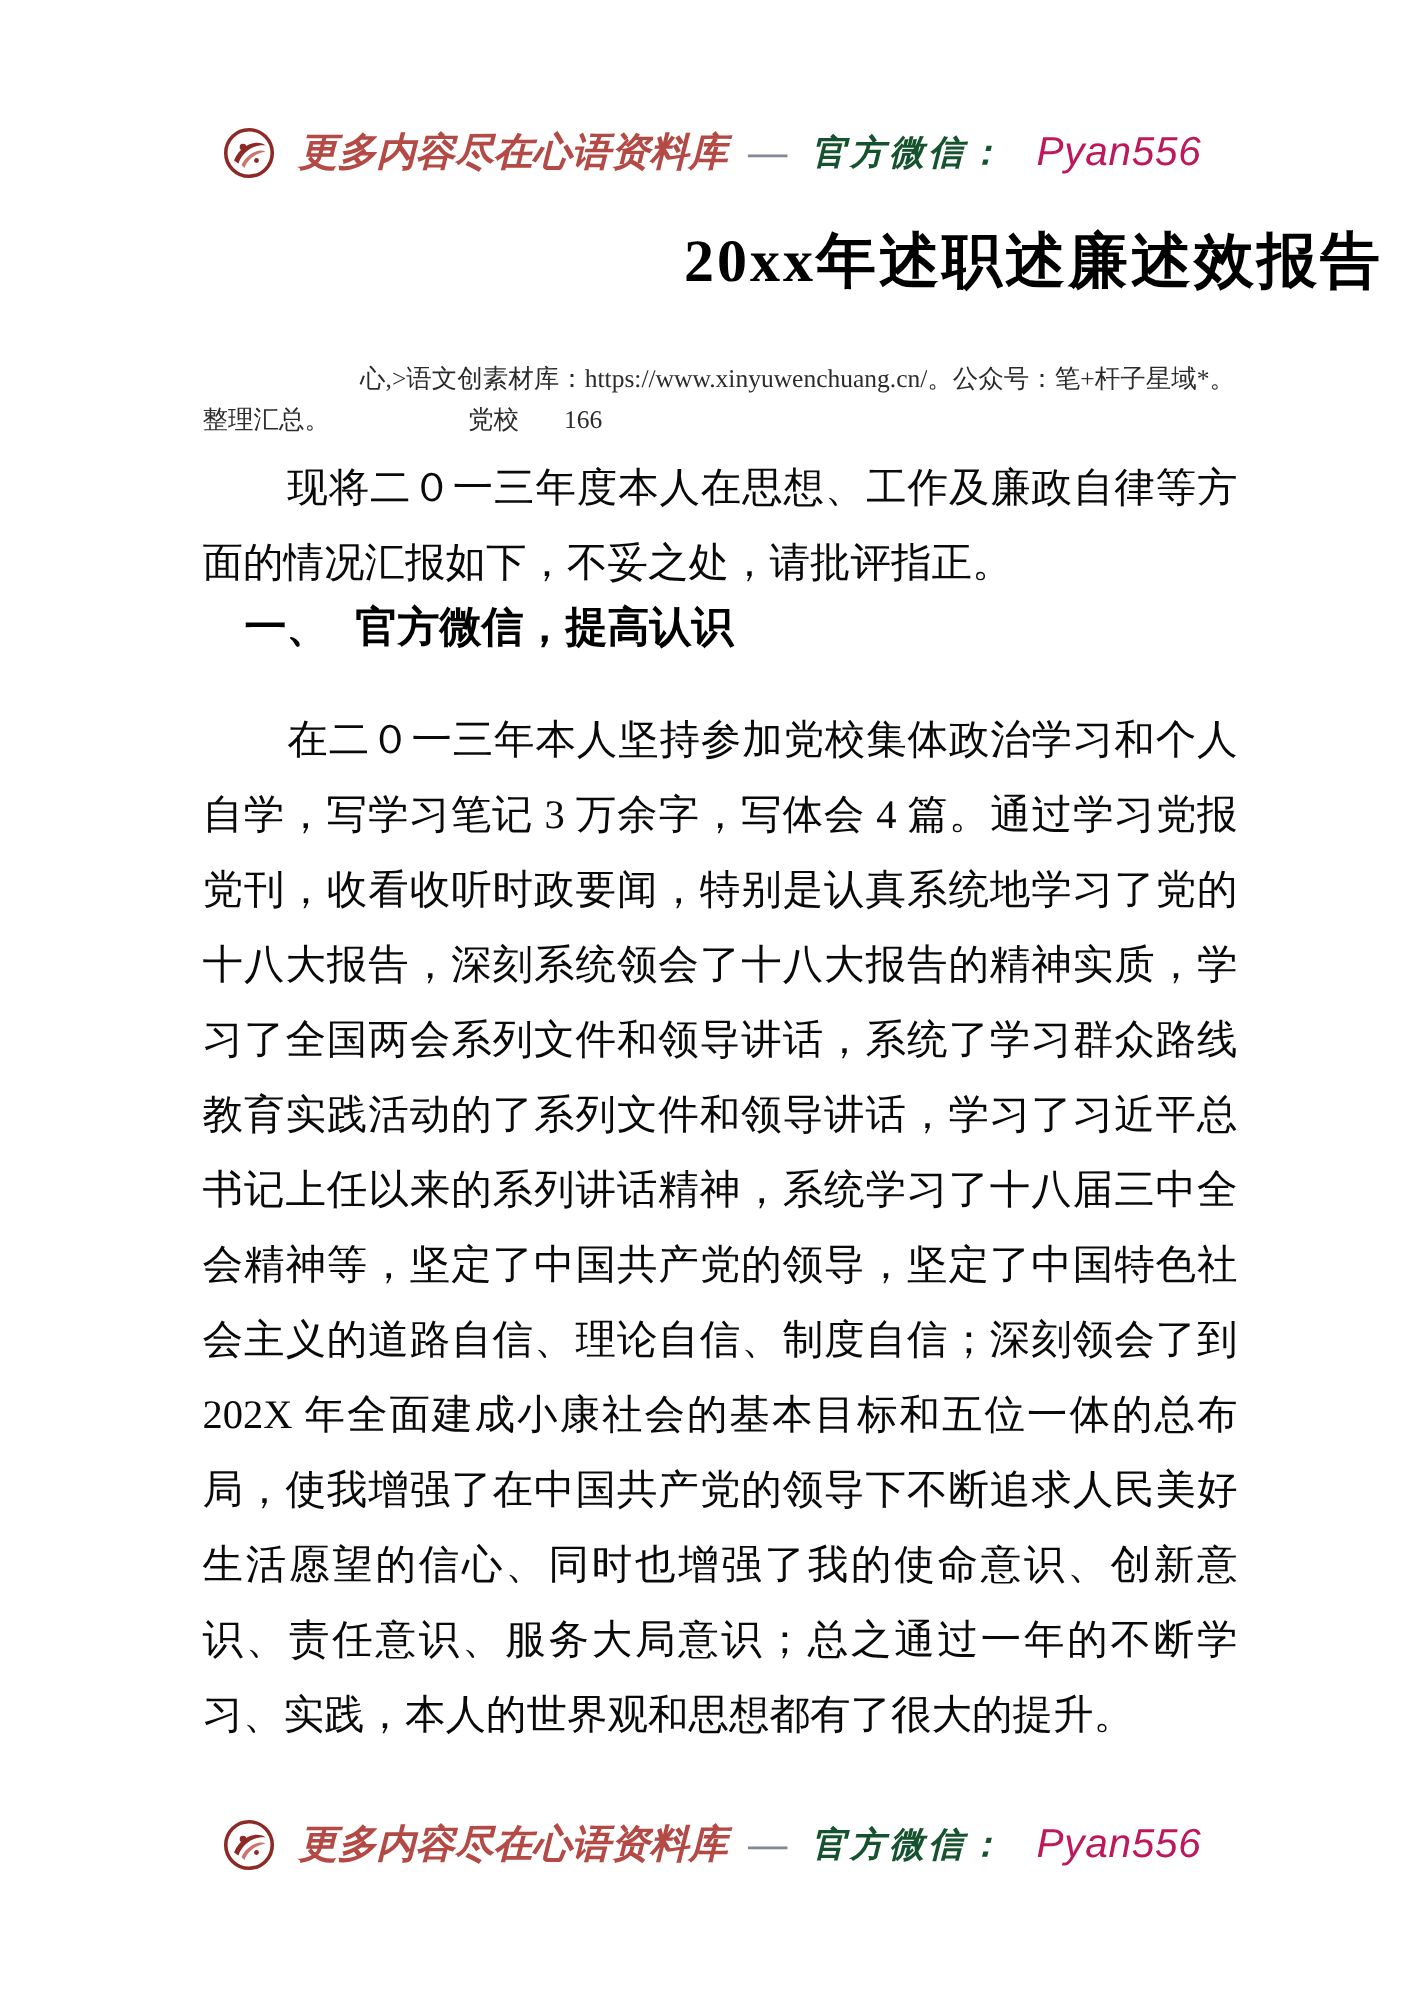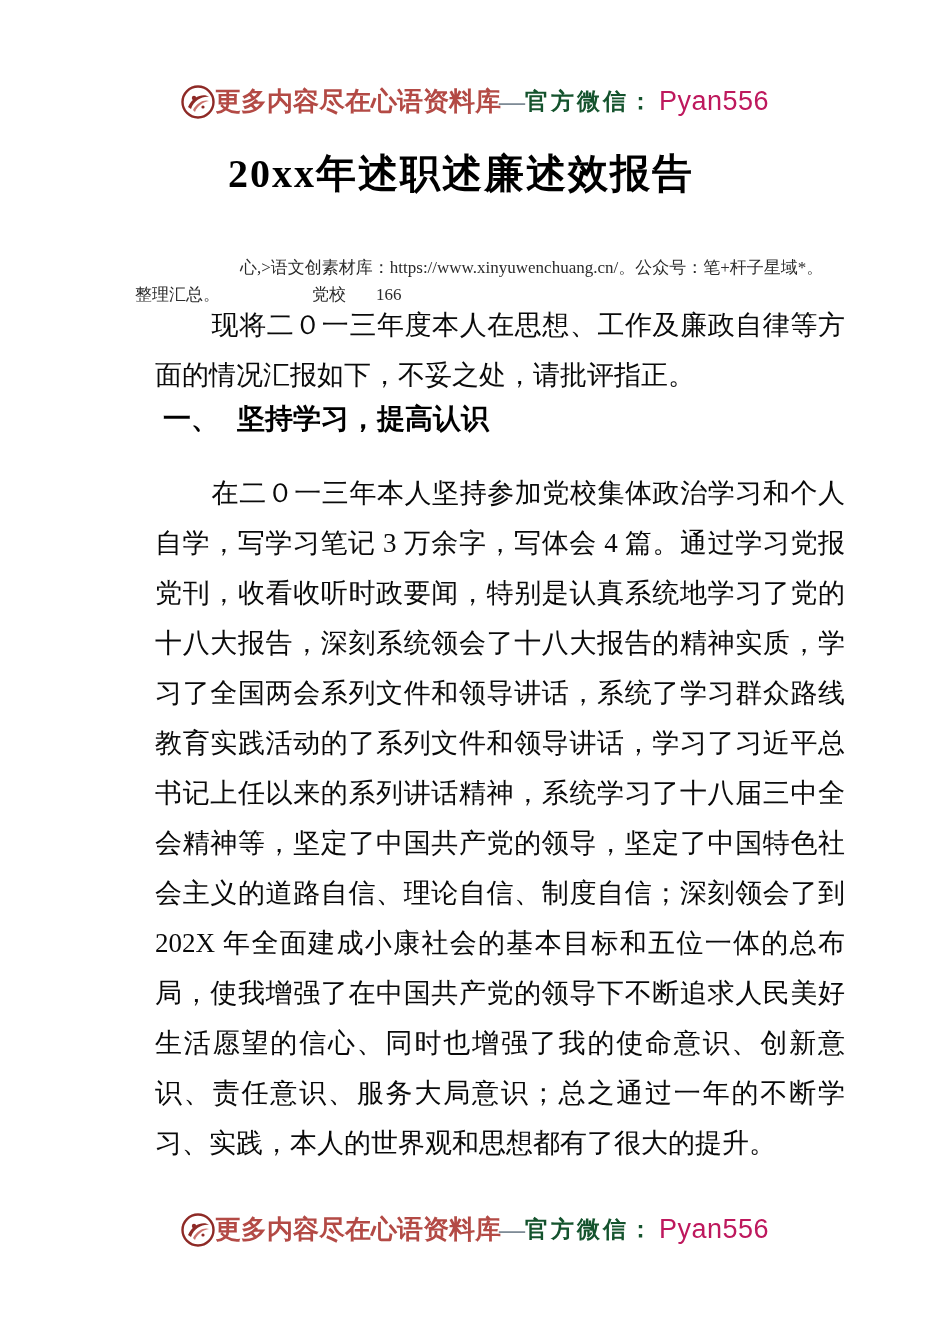--- a/index.html
+++ b/index.html
@@ -18,22 +18,23 @@
   }
 
   
   .watermark {
     position: absolute;
     left: 0;
     width: 950px;
     display: flex;
     align-items: center;
     justify-content: center;
-    gap: 0;
+    gap: 16px;
     white-space: nowrap;
+    font-style: italic;
   }
   .watermark.header { top: 84px; }
   .watermark.footer { top: 1212px; }
 
   .wm-logo {
     position: relative;
     width: 34px;
     height: 34px;
     flex: 0 0 34px;
   }
@@ -67,32 +68,32 @@
     letter-spacing: 0.5px;
     margin-left: 4px;
   }
 
   
   .doc-title {
     position: absolute;
     top: 146px;
     left: 0;
     width: 922px;
-    text-align: center;
+    text-align: right;
     font-family: "Liberation Serif", "DejaVu Serif", serif;
     font-weight: bold;
     font-size: 40px;
     letter-spacing: 2px;
     color: #000000;
   }
 
   
   .meta-block {
     position: absolute;
-    top: 254px;
+    top: 239px;
     left: 135px;
     width: 690px;
     font-family: "Liberation Serif", "DejaVu Serif", serif;
     font-size: 17px;
     color: #2b2b2b;
     line-height: 27px;
   }
   .meta-line { white-space: nowrap; }
   .meta-line-1 { padding-left: 105px; }
   .meta-gap-a { display: inline-block; width: 92px; }
@@ -102,21 +103,20 @@
   .body-block {
     position: absolute;
     left: 135px;
     width: 690px;
     font-family: "Liberation Serif", "DejaVu Serif", serif;
     font-size: 27px;
     line-height: 50px;
     color: #0a0a0a;
     text-align: justify;
     text-justify: inter-ideograph;
-    margin-left: 20px;
   }
   #para-intro { top: 300px; }
   .section-heading {
     position: absolute;
     left: 135px;
     width: 690px;
     top: 396px;
     font-family: "Liberation Serif", "DejaVu Serif", serif;
     font-size: 28px;
     font-weight: bold;
@@ -154,21 +154,21 @@
 
   <div class="meta-block">
     <div class="meta-line meta-line-1">心,&gt;语文创素材库：https://www.xinyuwenchuang.cn/。公众号：笔+杆子星域*。</div>
     <div class="meta-line">
       <span>整理汇总。</span><span class="meta-gap-a"></span><span>党校</span><span class="meta-gap-b"></span><span>166</span>
     </div>
   </div>
 
   <div class="body-block" id="para-intro"><span class="indent"></span><span>现将二０一三年度本人在思想、工作及廉政自律等方面的情况汇报如下，不妥之处，请批评指正。</span></div>
 
-  <div class="section-heading"><span class="head-indent"></span><span>一、</span><span class="head-space"></span><span>坚持学习，提高认识</span></div>
+  <div class="section-heading"><span class="head-indent"></span><span>一、</span><span class="head-space"></span><span>官方微信，提高认识</span></div>
 
   <div class="body-block" id="para-main"><span class="indent"></span><span>在二０一三年本人坚持参加党校集体政治学习和个人自学，写学习笔记 3 万余字，写体会 4 篇。通过学习党报党刊，收看收听时政要闻，特别是认真系统地学习了党的十八大报告，深刻系统领会了十八大报告的精神实质，学习了全国两会系列文件和领导讲话，系统了学习群众路线教育实践活动的了系列文件和领导讲话，学习了习近平总书记上任以来的系列讲话精神，系统学习了十八届三中全会精神等，坚定了中国共产党的领导，坚定了中国特色社会主义的道路自信、理论自信、制度自信；深刻领会了到 202X 年全面建成小康社会的基本目标和五位一体的总布局，使我增强了在中国共产党的领导下不断追求人民美好生活愿望的信心、同时也增强了我的使命意识、创新意识、责任意识、服务大局意识；总之通过一年的不断学习、实践，本人的世界观和思想都有了很大的提升。</span></div>
 
   <div class="watermark footer">
     <span class="wm-logo">
       <svg width="34" height="34" viewBox="0 0 34 34">
         <circle cx="17" cy="17" r="15.5" fill="none" stroke="#8e2a26" stroke-width="2.4"></circle>
         <path d="M7 22 C12 10, 24 8, 28 12 C22 11, 13 15, 10 24 Z" fill="#8e2a26"></path>
         <path d="M12 25 C16 17, 24 14, 28 16 C22 17, 16 21, 14 27 Z" fill="#c25a55" opacity="0.85"></path>
         <circle cx="13" cy="13" r="2.2" fill="#8e2a26"></circle>

